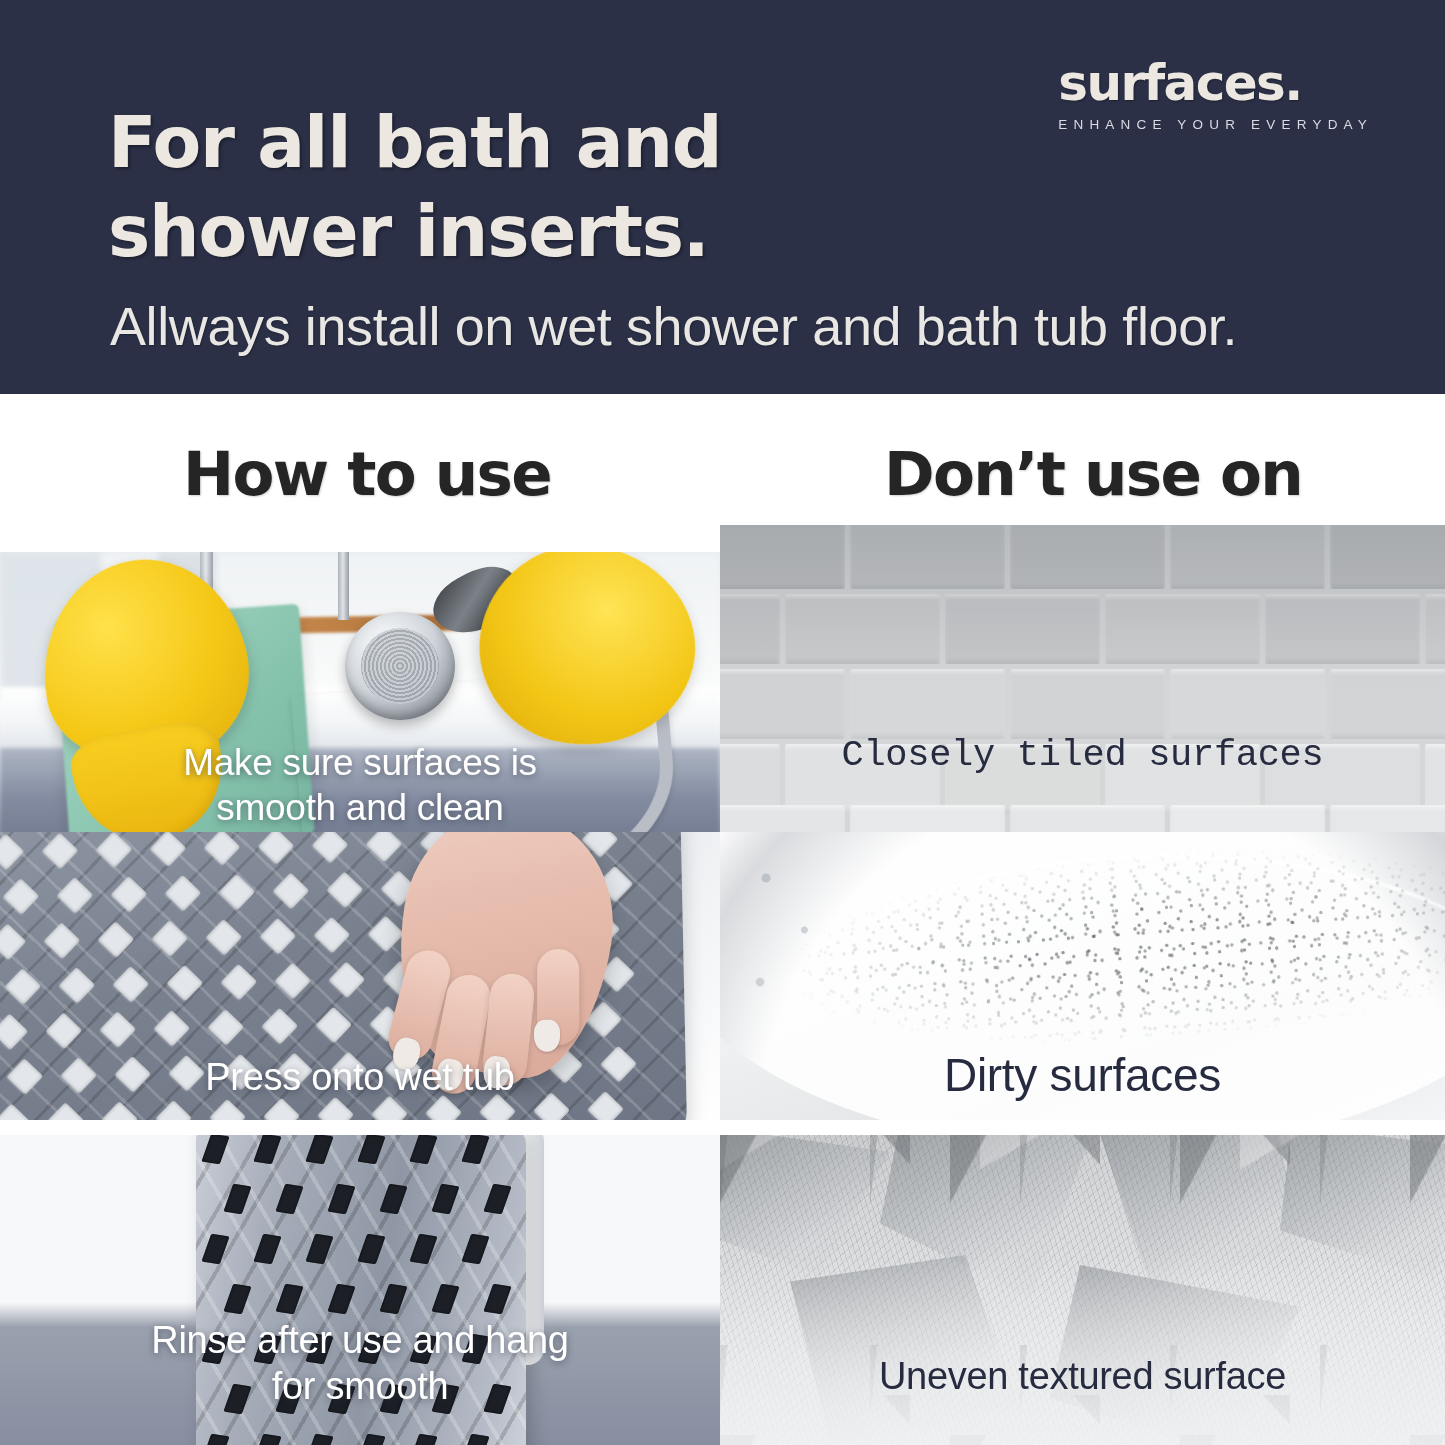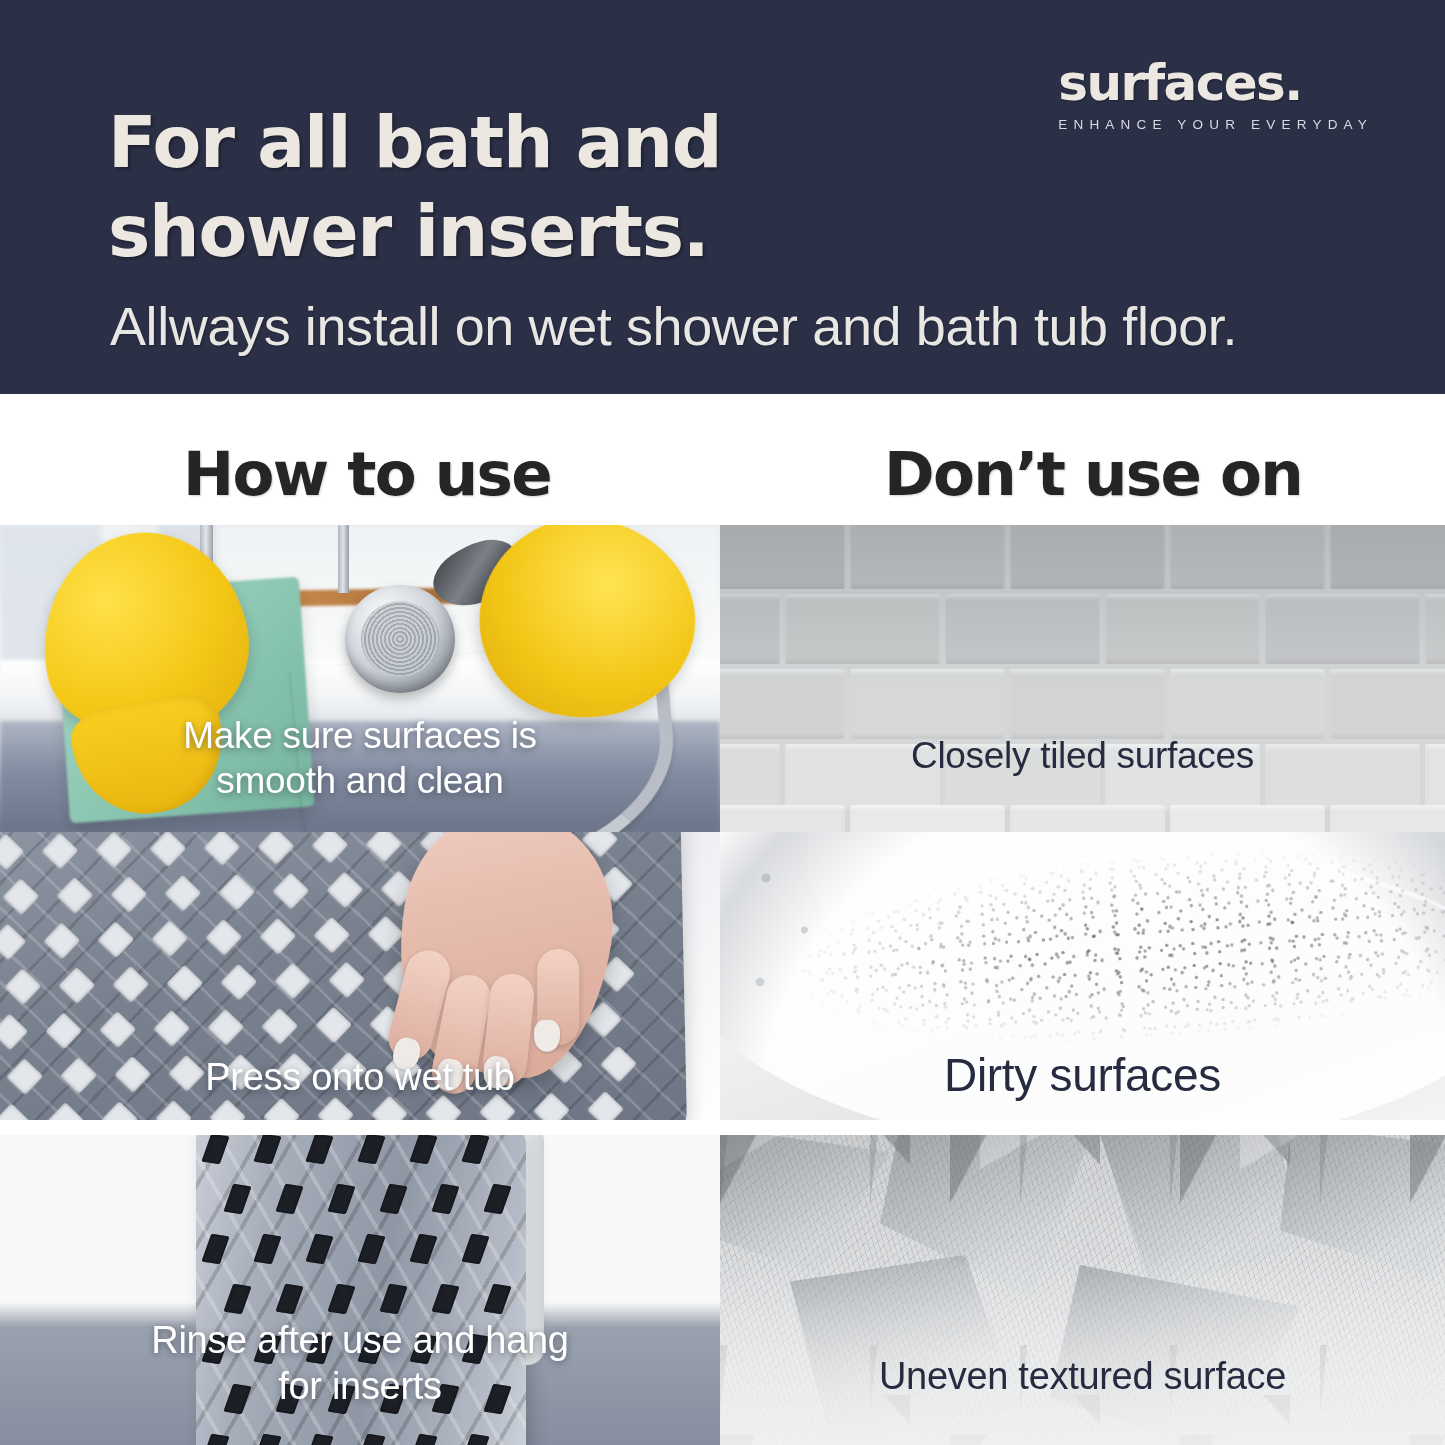--- a/index.html
+++ b/index.html
@@ -83,21 +83,21 @@
     text-align:center;
     font-family:"Liberation Sans", sans-serif;
     font-weight:400; letter-spacing:-0.3px;
     line-height:1.22;
     z-index:7;
   }
   .cap-light { color:#ffffff; text-shadow:0 2px 7px rgba(40,45,60,0.55); }
   .cap-dark  { color:#262b40; }
 
   
-  .p1 { background:linear-gradient(180deg,#e7ebef 0%,#f4f6f7 30%,#ffffff 48%,#d0d4dc 74%,#717a90 100%); }
+  .p1 { background:linear-gradient(180deg,#e7ebef 0%,#f4f6f7 30%,#ffffff 48%,#d0d4dc 74%,#717a90 100%);margin-top:27px; }
   .p1 .wall {
     position:absolute; left:0; top:0; width:100%; height:48%;
     background:
       linear-gradient(90deg, rgba(222,228,233,.95) 0 14%, rgba(246,248,249,.6) 14% 22%, rgba(216,223,229,.8) 22% 30%, rgba(248,250,250,.5) 30% 100%);
     filter:blur(3px);
   }
   .p1 .tubrim {
     position:absolute; left:0; top:44%; width:100%; height:20%;
     background:linear-gradient(180deg,#ffffff,#f3f5f7 60%, #e3e7ec);
     filter:blur(2px);
@@ -182,21 +182,21 @@
   .p2 .trow {
     position:absolute; left:-60px; width:840px; height:70px;
     display:flex; gap:5px;
   }
   .p2 .trow .t {
     flex:0 0 155px; height:100%;
     border-radius:2px;
     box-shadow:inset 0 -3px 5px rgba(0,0,0,.07), inset 0 3px 4px rgba(255,255,255,.55);
   }
   .p2 .shade { position:absolute; inset:0; background:linear-gradient(180deg, rgba(120,125,130,.30) 0%, rgba(255,255,255,0) 52%); }
-  .cap-2 { top:208px; font-size:37px; }
+  .cap-2 { top:208px; font-size:37px;font-family:Liberation Mono, monospace; }
 
   
   .p3 { background:linear-gradient(160deg,#f2f3f5 0%,#e6e8ec 22%,#cfd3da 40%,#9aa1b0 60%,#7b8496 100%); }
   .p3 .tubbg { position:absolute; inset:0; background:linear-gradient(120deg,#f6f7f9 0 16%,#e2e5ea 26%,#cfd4dc 45%,#ffffff 100%); }
   .p3 .mat {
     position:absolute; left:-16px; top:-10px; width:700px; height:330px;
     background:linear-gradient(165deg,#8d95a3 0%,#79818f 40%,#6d7483 100%);
     border-radius:0 0 34px 0;
     transform:rotate(-1.2deg);
     box-shadow:0 10px 20px rgba(0,0,0,.18);
@@ -597,21 +597,21 @@
               <div class="hh"></div>
               <div class="hh"></div>
               <div class="hh"></div>
               <div class="hh"></div>
               <div class="hh"></div>
             </div>
         </div>
       </div>
       <div class="cap cap-light cap-5">
         <div>Rinse after use and hang</div>
-        <div>for inserts</div>
+        <div>for smooth</div>
       </div>
     </div>
 
     <div class="cell col-r row-3 p6">
       <div class="rock"></div>
       <div class="shard" style="left:-20px;top:-10px;width:190px;height:150px;clip-path:polygon(0 0,100% 18%,62% 100%,0 72%);"></div>
       <div class="shard" style="left:160px;top:-16px;width:210px;height:180px;clip-path:polygon(10% 0,100% 10%,72% 100%,0 58%);"></div>
       <div class="shard" style="left:380px;top:-14px;width:200px;height:170px;clip-path:polygon(0 8%,88% 0,100% 74%,26% 100%);"></div>
       <div class="shard" style="left:560px;top:-10px;width:190px;height:160px;clip-path:polygon(6% 0,100% 14%,80% 96%,0 66%);"></div>
       <div class="shard" style="left:70px;top:120px;width:230px;height:190px;clip-path:polygon(0 14%,76% 0,100% 80%,18% 100%);"></div>

